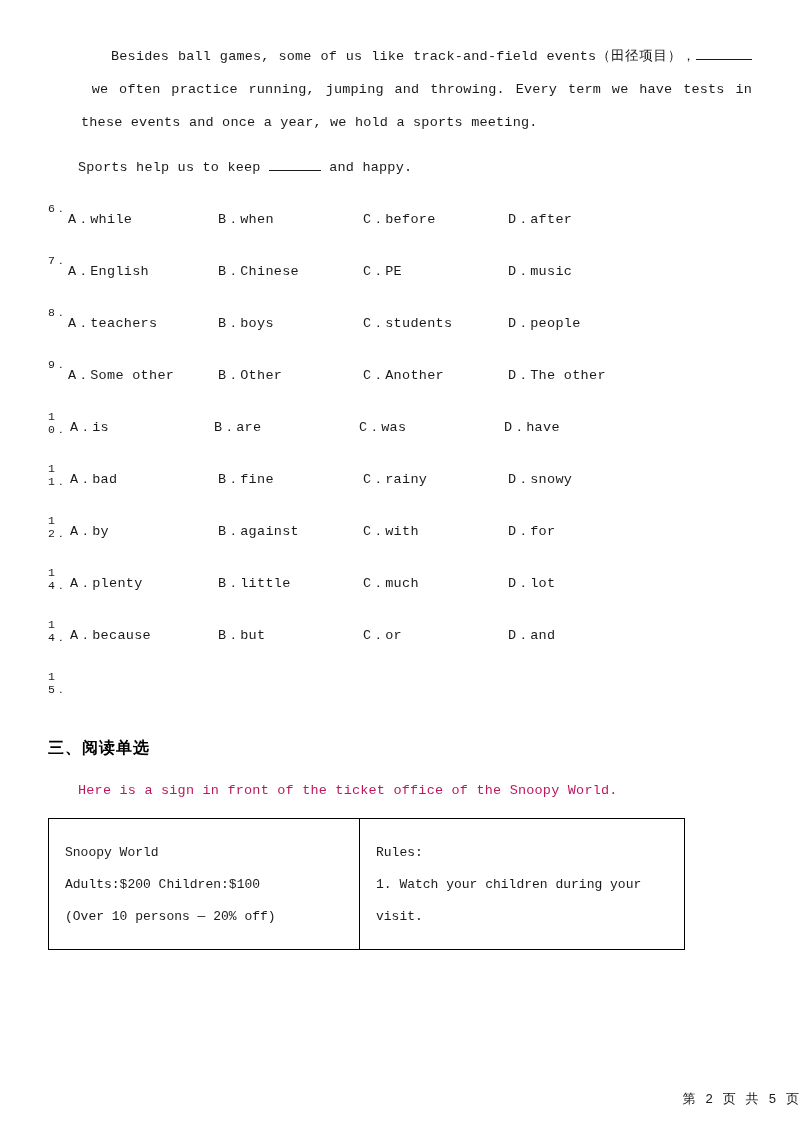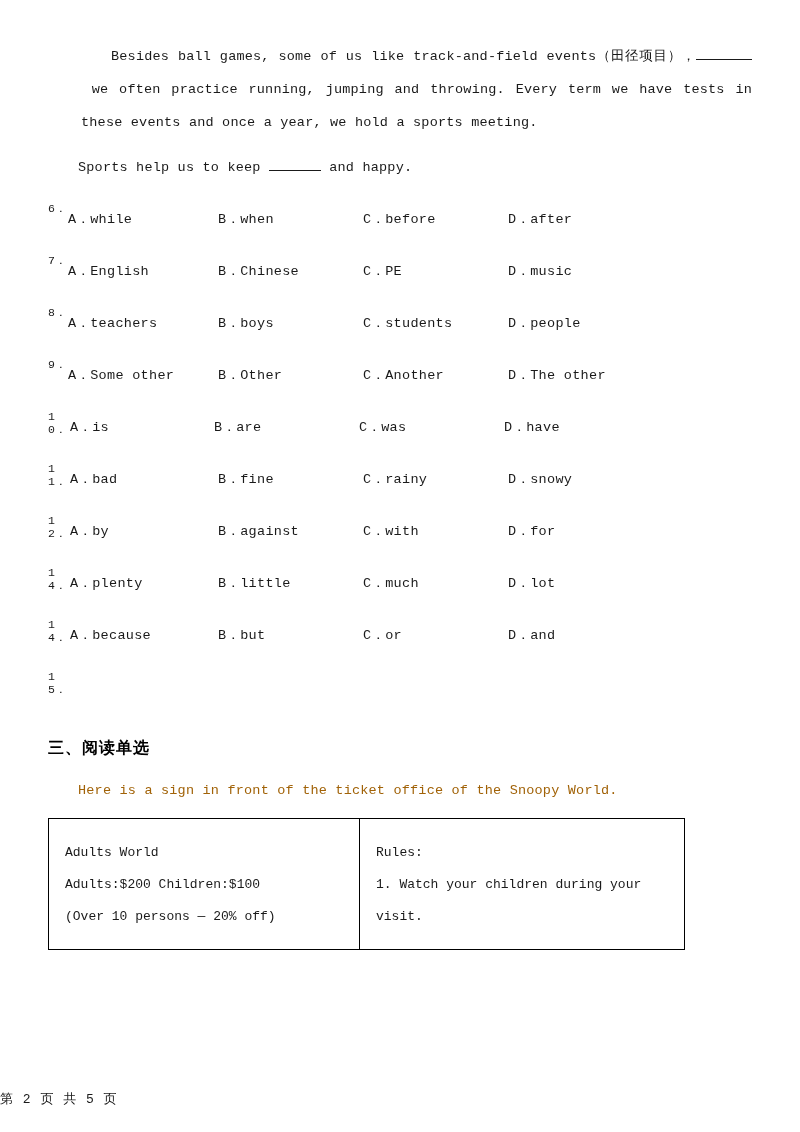--- a/index.html
+++ b/index.html
@@ -82,21 +82,21 @@
     font-family: "DejaVu Sans", sans-serif;
     font-weight: bold;
     font-size: 16px;
     color: #000;
     margin-top: 30px;
     letter-spacing: 1px;
   }
   .lead {
     font-family: "Liberation Mono", monospace;
     font-size: 13.5px;
-    color: #a16207;
+    color: #be185d;
     margin-top: 24px;
     text-indent: 30px;
     letter-spacing: 0.2px;
   }
   .sign-table {
     margin-top: 20px;
     width: 572px;
     border: 1px solid #000;
     border-collapse: collapse;
     table-layout: fixed;
@@ -115,21 +115,21 @@
   .cell-line { display: block; }
   .cell-line.justify {
     text-align: justify;
     text-align-last: left;
   }
   .footer {
     position: absolute;
     left: 0;
     right: 0;
     bottom: 64px;
-    text-align: left;
+    text-align: right;
     font-family: "Liberation Mono", monospace;
     font-size: 13px;
     color: #1a1a1a;
     letter-spacing: 1px;
   }
 </style>
 </head>
 <body>
 
 <div class="page">
@@ -237,21 +237,21 @@
   </div>
 
   <div class="section-title">三、阅读单选</div>
 
   <div class="lead">Here is a sign in front of the ticket office of the Snoopy World.</div>
 
   <table class="sign-table">
     <tbody>
         <tr>
       <td class="cell-left">
-        <span class="cell-line">Adults World</span>
+        <span class="cell-line">Snoopy World</span>
         <span class="cell-line">Adults:$200 Children:$100</span>
         <span class="cell-line">(Over 10 persons — 20% off)</span>
       </td>
       <td class="cell-right">
         <span class="cell-line">Rules:</span>
         <span class="cell-line justify">1. Watch your children during your</span>
         <span class="cell-line">visit.</span>
       </td>
     </tr>
   </tbody>

